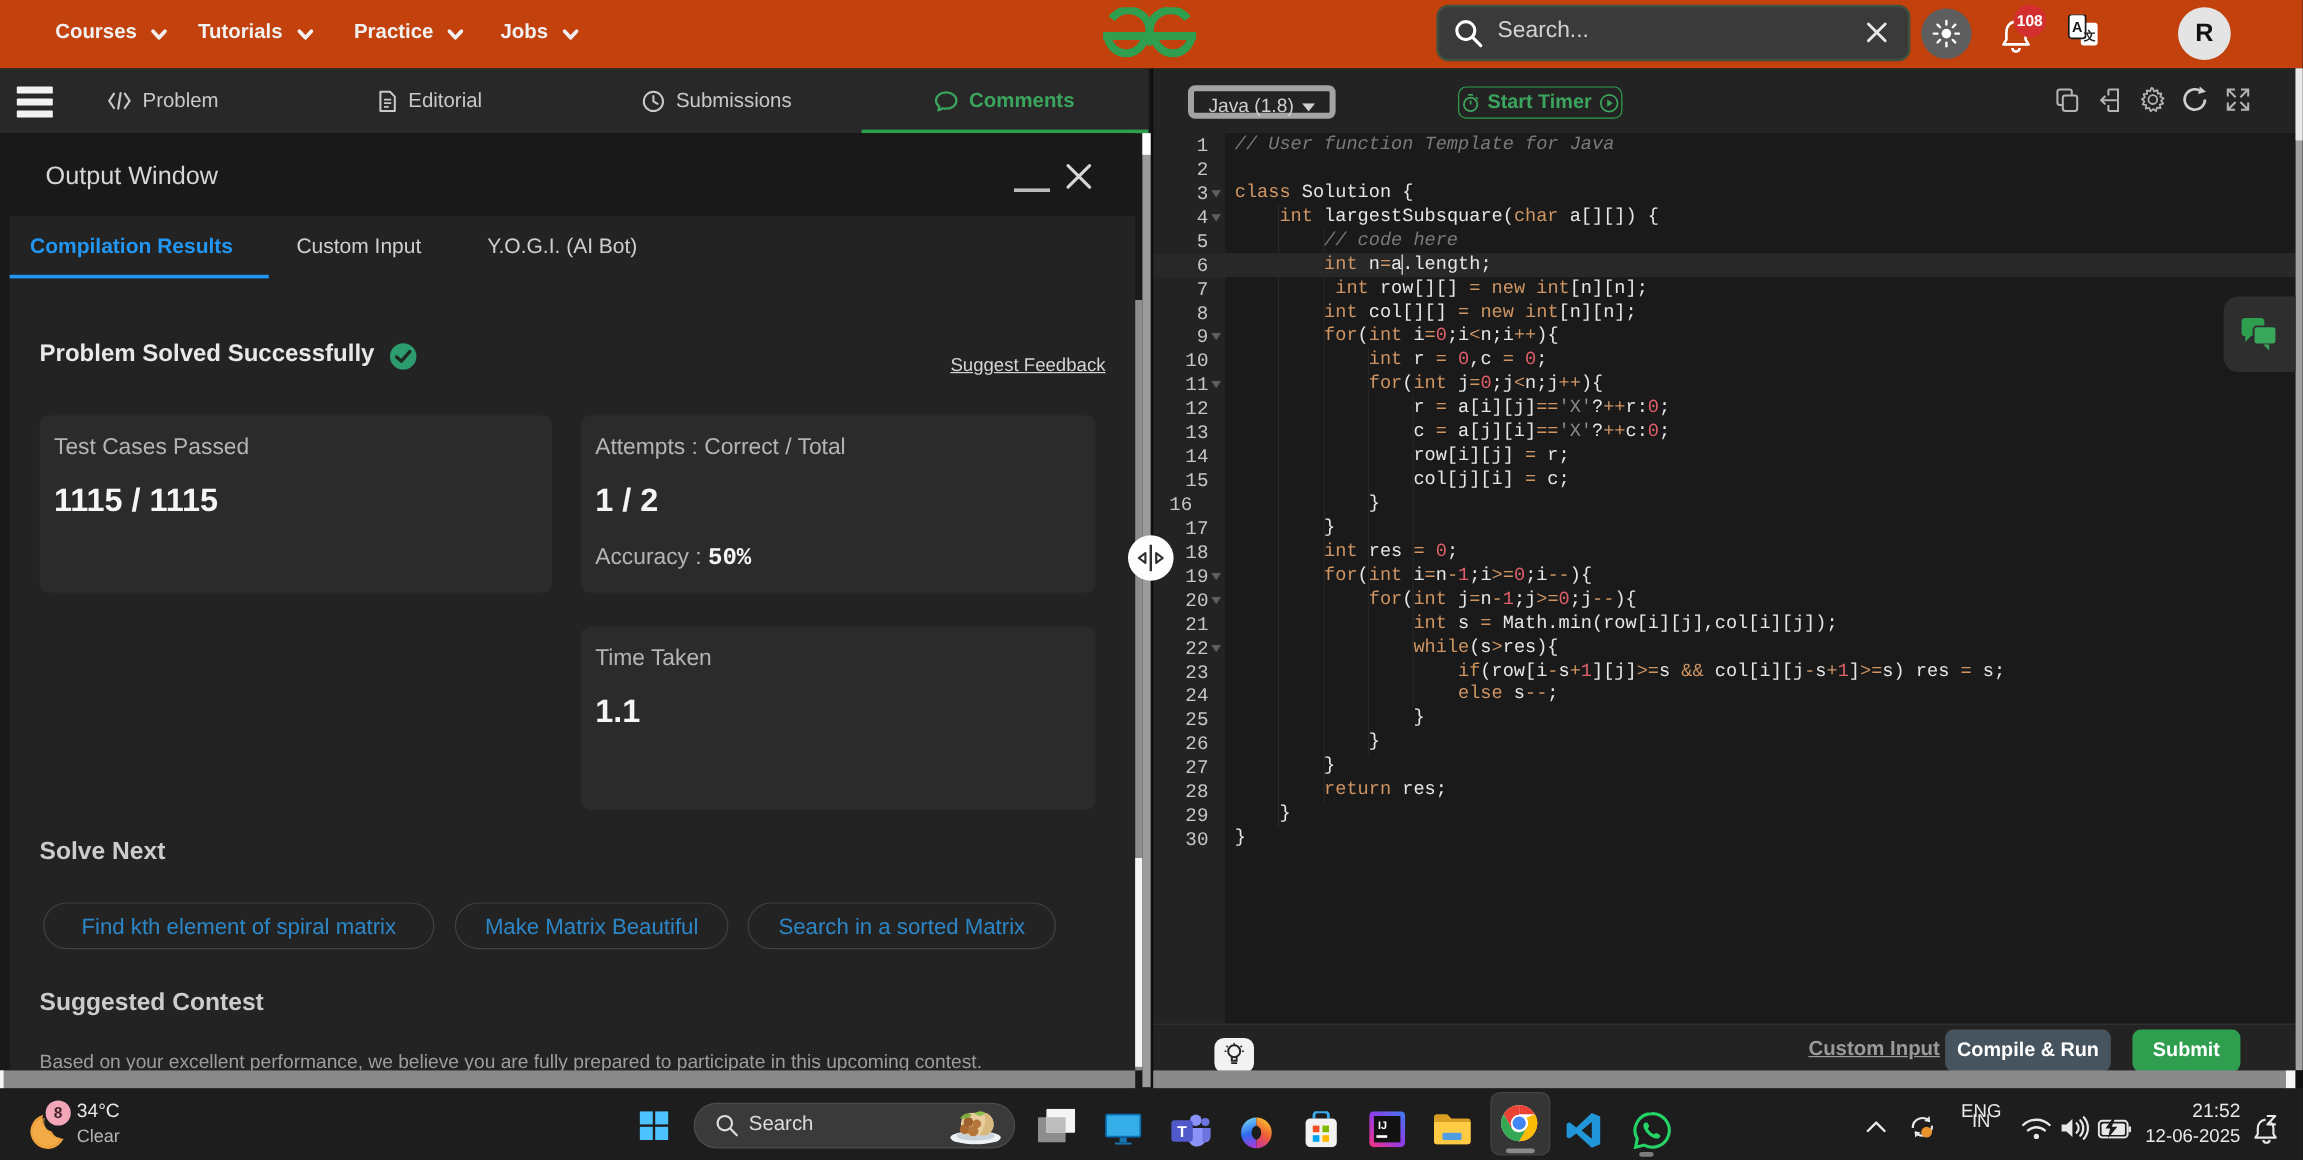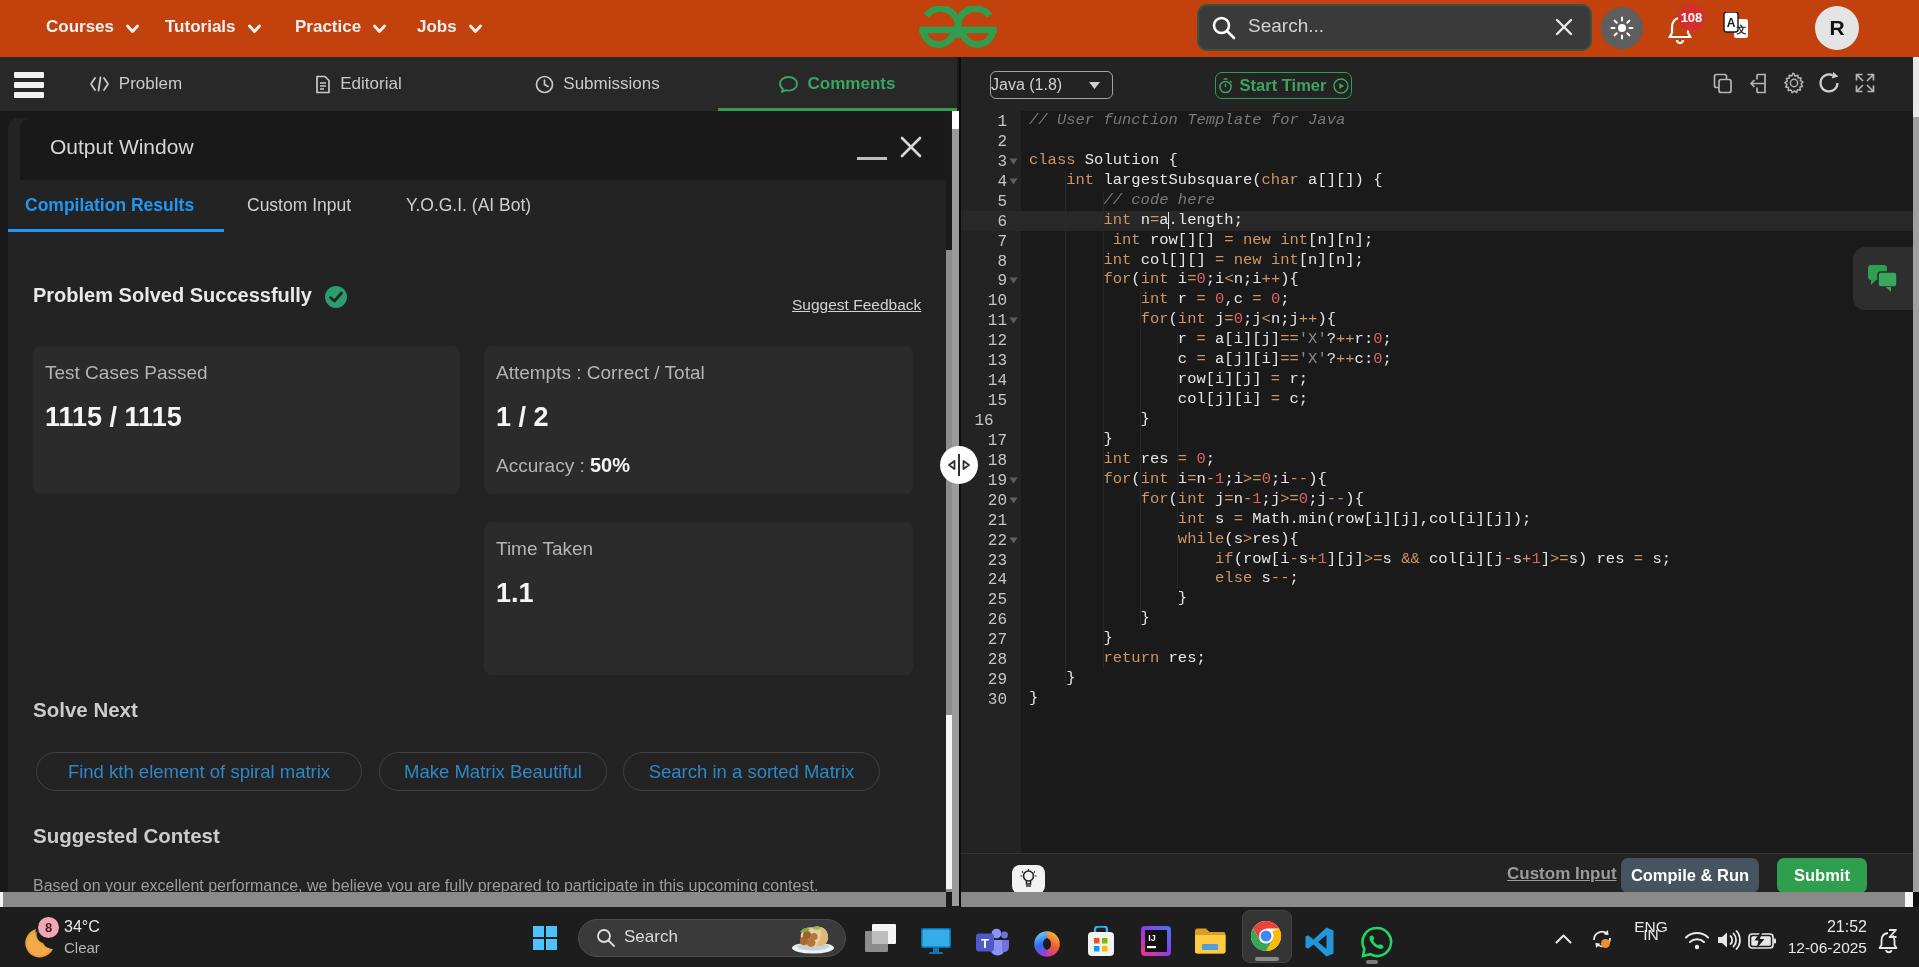--- a/index.html
+++ b/index.html
@@ -13,21 +13,21 @@
   .ncaret { width:15px; height:14px; margin-top:3px; }
   
   #tabbar { left:0; top:57px; width:957px; height:54px; background:#282828; }
   .ptab { position:absolute; top:0; height:54px; display:flex; align-items:center; justify-content:center; gap:9px; color:#c9c9c9; font-size:17px; }
   
   #rtoolbar { left:961px; top:57px; width:958px; height:54px; background:#232323; }
 
   
   #leftpanel { left:0; top:111px; width:946px; height:781px; background:#191919; overflow:hidden; }
   #modal { position:absolute; left:8px; top:7px; width:938px; height:774px; background:#232323; border-radius:10px 10px 0 0; }
-  #modalhead { position:absolute; left:12px; top:0; width:938px; height:62px; background:#191919; border-radius:10px 10px 0 0; }
+  #modalhead { position:absolute; left:0; top:0; width:938px; height:62px; background:#191919; border-radius:10px 10px 0 0; }
   .otab { position:absolute; height:50px; line-height:50px; font-size:17.5px; color:#cfcfcf; }
   .card { position:absolute; background:#2b2b2b; border-radius:8px; }
   .cardlabel { position:absolute; left:12px; top:16px; color:#b4b4b4; font-size:19px; }
   .cardvalue { position:absolute; left:12px; top:56px; color:#f5f5f5; font-size:27px; font-weight:700; }
   .pill { position:absolute; top:0; height:39px; border:1px solid #414141; border-radius:20px; color:#2d87c7; font-size:18.5px; display:flex; align-items:center; justify-content:center; }
 
   
   #editor { left:961px; top:111px; width:952px; height:742px; background:#1a1a1a; }
   #gutter { position:absolute; left:0; top:0; width:60px; height:742px; background:#232323; }
   .lnum { position:absolute; left:0; width:46px; text-align:right; color:#c6c6c6; font-size:16px; font-family:"Liberation Mono",monospace; }
@@ -137,21 +137,21 @@
     </div>
     <div class="ptab" style="left:717px;width:239px;color:#3ba55d;font-weight:700;">
       <svg width="21" height="19" viewBox="0 0 21 19">
           <path d="M10.5 2 C5.5 2 2 5 2 8.8 C2 10.9 3.1 12.7 4.8 13.9 L4 17 L7.6 15.2 C8.5 15.5 9.5 15.6 10.5 15.6 C15.5 15.6 19 12.6 19 8.8 C19 5 15.5 2 10.5 2 Z" stroke="#3ba55d" stroke-width="1.9" fill="none" stroke-linejoin="round"></path>
         </svg>
       <span>Comments</span>
     </div>
     <div class="abs" style="left:718px;top:51px;width:239px;height:3px;background:#2f9e4f;"></div>
   </div>
   <div class="abs" id="rtoolbar">
-    <div class="abs" style="left:29px;top:14px;width:123px;height:28px;border:1px solid #a3a3a3;border-radius:6px;color:#cfcfcf;font-size:16px;line-height:26px;">Java (1.8)
+    <div class="abs" style="left:29px;top:14px;width:123px;height:28px;border:5px solid #a3a3a3;border-radius:6px;color:#cfcfcf;font-size:16px;line-height:26px;padding-left:12px;">Java (1.8)
       <svg style="position:absolute;right:12px;top:10px;" width="11" height="8" viewBox="0 0 11 8">
           <path d="M0 0 L5.5 7 L11 0 Z" fill="#cfcfcf"></path>
         </svg>
     </div>
     <div class="abs" style="left:254px;top:15px;width:137px;height:27px;border:1.5px solid #2f9e4f;border-radius:7px;color:#3ba55d;font-size:16.5px;font-weight:600;display:flex;align-items:center;justify-content:center;gap:7px;">
       <svg width="15" height="16" viewBox="0 0 15 16">
           <circle cx="7.5" cy="9" r="5.6" stroke="#3ba55d" stroke-width="1.5" fill="none"></circle>
           <line x1="7.5" y1="9" x2="7.5" y2="5.8" stroke="#3ba55d" stroke-width="1.4"></line>
           <line x1="5.5" y1="1" x2="9.5" y2="1" stroke="#3ba55d" stroke-width="1.5"></line>
           <line x1="12" y1="3" x2="13.5" y2="4.5" stroke="#3ba55d" stroke-width="1.3"></line>
@@ -209,21 +209,21 @@
         </svg>
     <div class="abs" style="left:784px;top:178px;font-size:15.5px;color:#d4d4d4;text-decoration:underline;">Suggest Feedback</div>
 
     <div class="card" style="left:25px;top:228px;width:427px;height:148px;">
       <div class="cardlabel" style="left:12px;">Test Cases Passed</div>
       <div class="cardvalue">1115 / 1115</div>
     </div>
     <div class="card" style="left:476px;top:228px;width:429px;height:148px;">
       <div class="cardlabel">Attempts : Correct / Total</div>
       <div class="cardvalue">1 / 2</div>
-      <div class="abs" style="left:12px;top:108px;color:#b4b4b4;font-size:19px;">Accuracy : <span style="color:#f5f5f5;font-weight:700;font-size:20px;">50%</span></div>
+      <div class="abs" style="left:12px;top:108px;color:#b4b4b4;font-size:19px;">Accuracy : <span style="color:#f5f5f5;font-weight:700;font-size:20px;font-family:Liberation Mono, monospace;">50%</span></div>
     </div>
     <div class="card" style="left:476px;top:404px;width:429px;height:153px;">
       <div class="cardlabel">Time Taken</div>
       <div class="cardvalue">1.1</div>
     </div>
 
     <div class="abs" style="left:25px;top:580px;font-size:20.5px;font-weight:700;color:#cccccc;">Solve Next</div>
     <div class="pill" style="left:28px;width:326px;top:634px;">Find kth element of spiral matrix</div>
     <div class="pill" style="left:371px;width:228px;top:634px;">Make Matrix Beautiful</div>
     <div class="pill" style="left:615px;width:257px;top:634px;">Search in a sorted Matrix</div>

